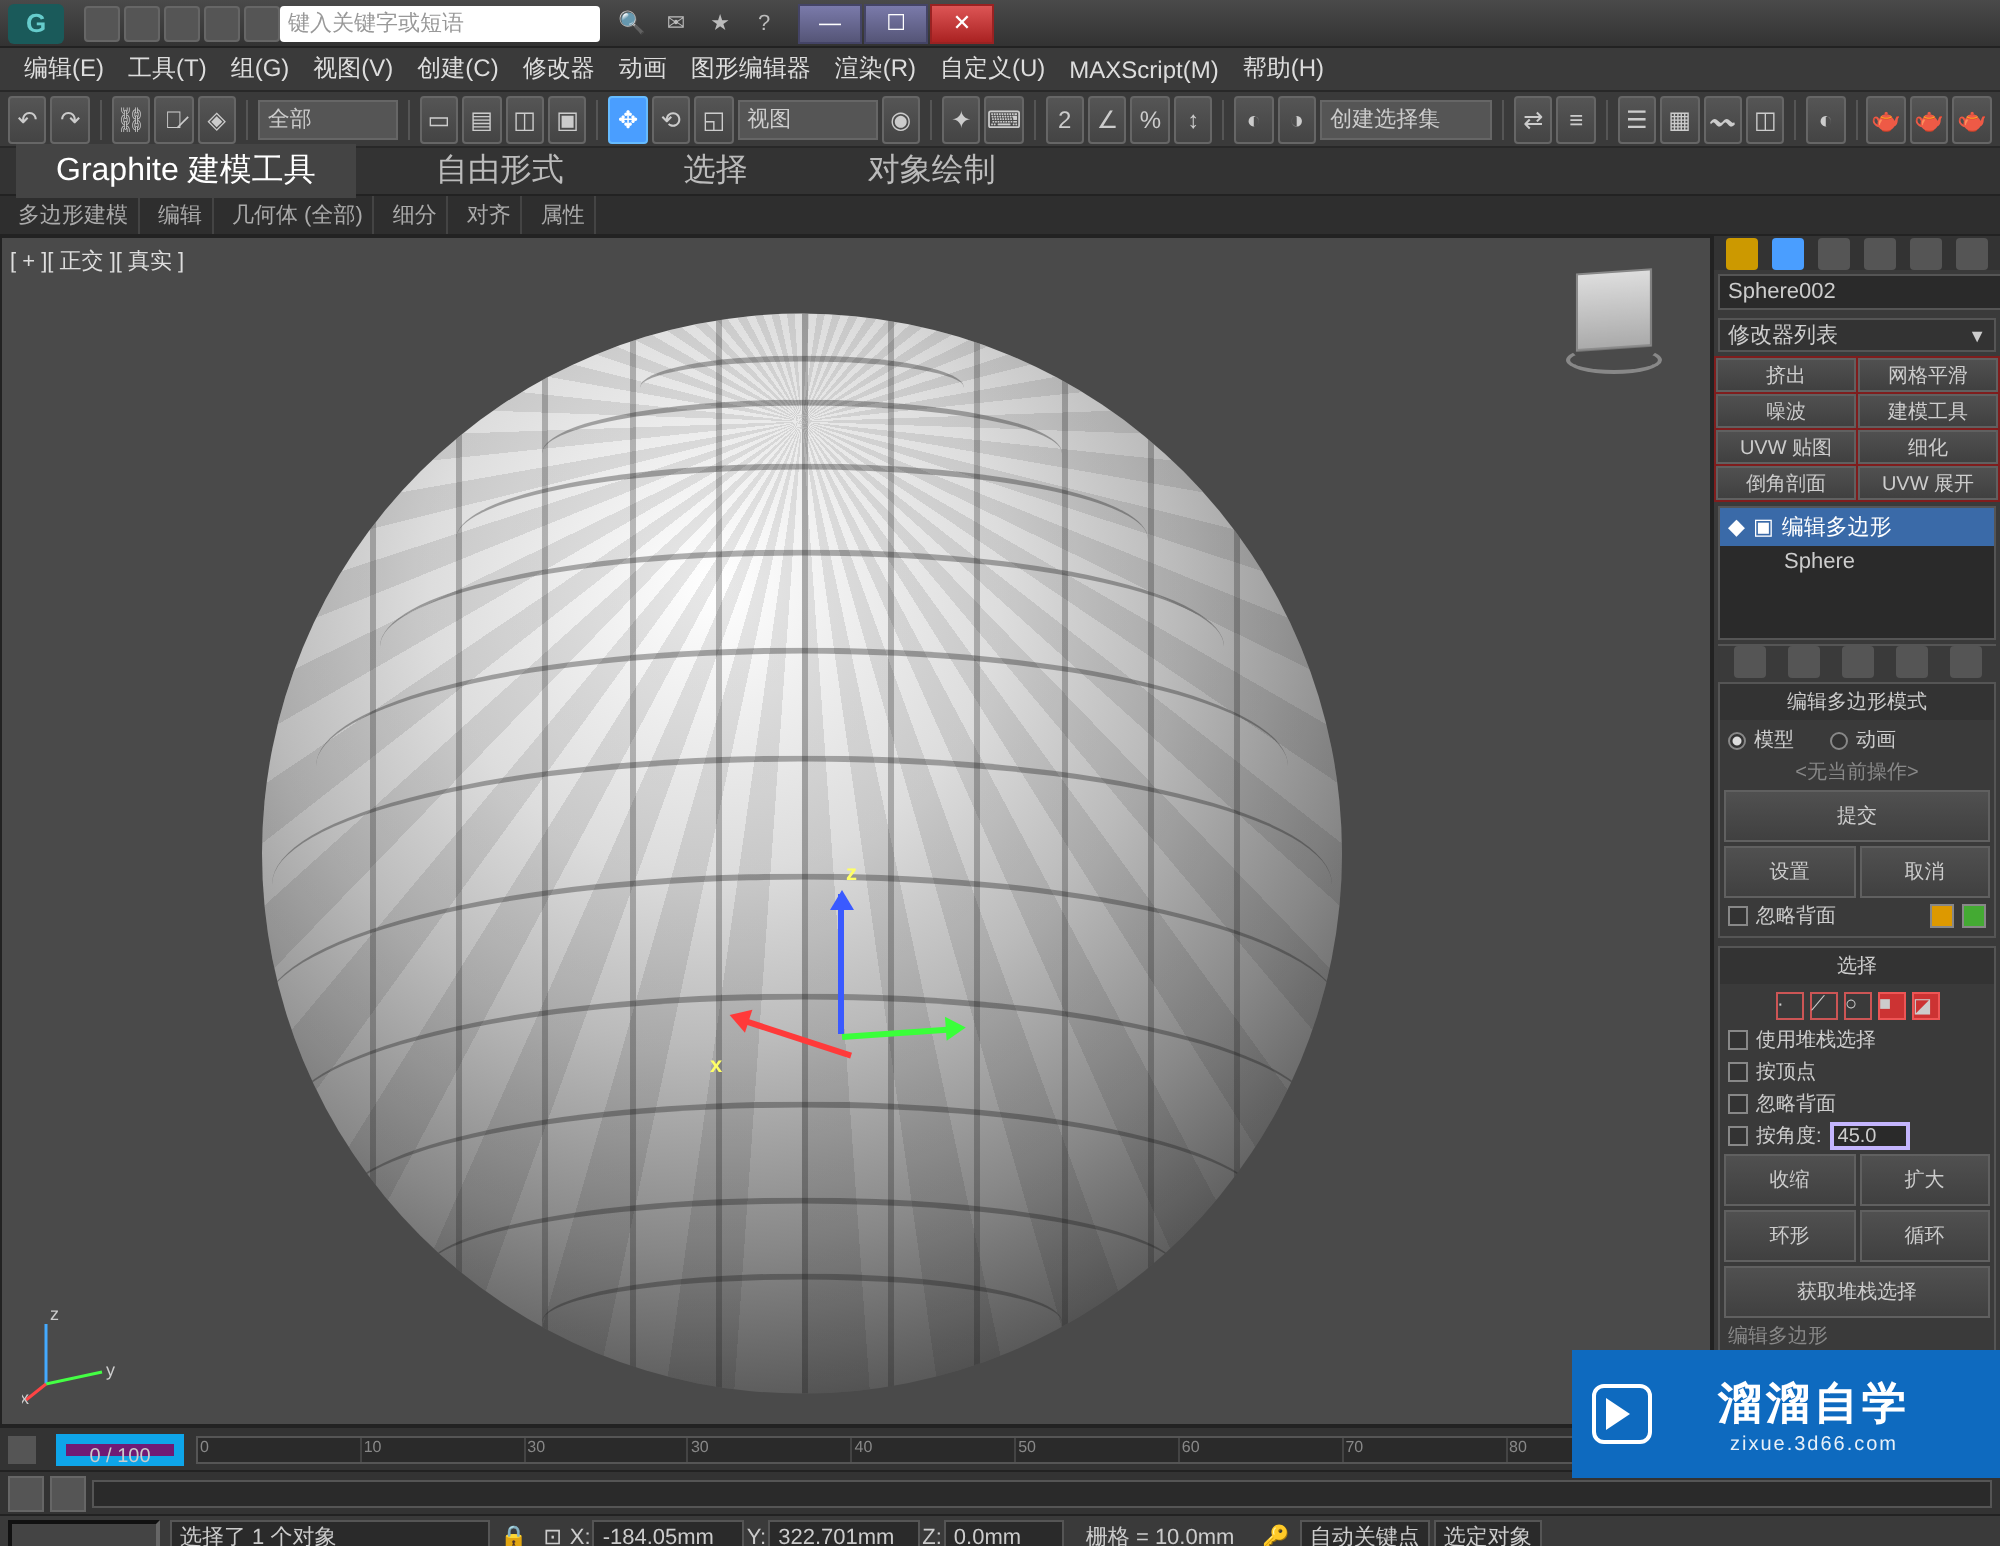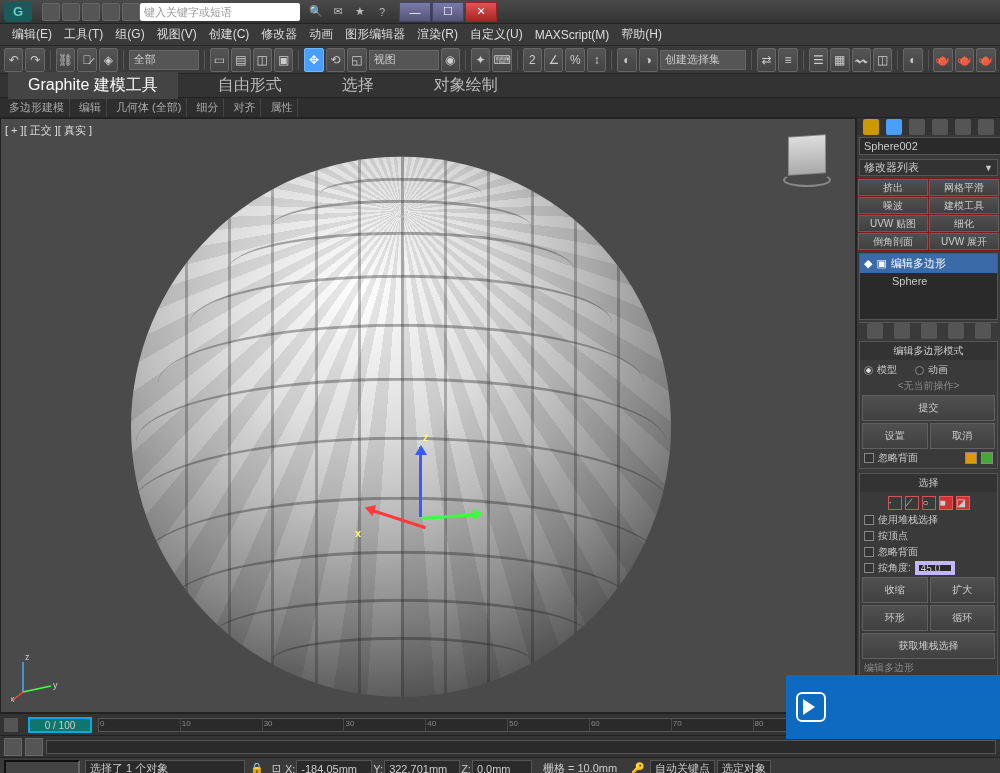--- a/index.html
+++ b/index.html
@@ -82,33 +82,33 @@
 .sp-btn { height:17px; background:linear-gradient(#505050,#404040); border:1px solid #606060; font-size:10px; color:#ccc; display:flex; align-items:center; justify-content:center; }
 .sp-stack { background:#2a2a2a; border:1px solid #555; margin:2px; height:86px; font-size:11px; }
 .sp-stack-row { padding:2px 4px; display:flex; align-items:center; gap:4px; }
 .sp-stack-row.sel { background:#3a6aa8; color:#fff; }
 .sp-stack-icons { height:20px; display:flex; justify-content:space-around; align-items:center; padding:0 2px; margin:0 2px; border-top:1px solid #555; }
 .sp-section { border:1px solid #555; margin:2px; padding:2px; font-size:10px; }
 .sp-section-title { text-align:center; padding:2px; background:#333; margin:-2px -2px 2px -2px; cursor:default; }
 .sp-row { display:flex; align-items:center; gap:4px; padding:1px 2px; }
 .sp-chk { width:10px; height:10px; border:1px solid #888; background:#333; }
 .sp-colorbox { width:12px; height:12px; border:1px solid #888; }
-.sp-input { width:40px; height:14px; background:#2a2a2a; border:4px solid #c4b5fd; color:#ccc; font-size:10px; padding:0 2px; }
+.sp-input { width:40px; height:14px; background:#2a2a2a; border:2px solid #c4b5fd; color:#ccc; font-size:10px; padding:0 2px; }
 .sp-radio { width:9px; height:9px; border-radius:50%; border:1px solid #888; background:#333; display:inline-block; }
 .sp-radio.on { background:radial-gradient(circle,#ddd 40%,#333 50%); }
 .sp-btn2 { height:15px; background:linear-gradient(#505050,#404040); border:1px solid #606060; font-size:10px; display:flex; align-items:center; justify-content:center; padding:12px 4px; }
 .sp-btn-row { display:flex; gap:2px; padding:1px 0; }
 .sp-btn-row .sp-btn2 { flex:1; }
 .sp-sel-icons { display:flex; justify-content:center; gap:3px; padding:2px; align-items:center;}
 .sel-ic { width:14px; height:14px; border:1px solid #666; }
 .sel-ic.red { background:#c33; border-color:#e55; }
 
 
 .timeline { height:22px; background:#333; display:flex; align-items:center; border-top:1px solid #222; }
-.tl-slider { flex:0 0 64px; height:16px; background:#0f766e; border:2px solid #0ea5e9; margin:0 6px; font-size:10px; text-align:center; line-height:14px; }
+.tl-slider { flex:0 0 64px; height:16px; background:#701a75; border:5px solid #0ea5e9; margin:0 6px; font-size:10px; text-align:center; line-height:14px; }
 .tl-track { flex:1; height:14px; background:#2a2a2a; border:1px solid #555; position:relative; }
 .tl-ticks { position:absolute; inset:0; display:flex; }
 .tl-tick { flex:1; border-right:1px solid #444; font-size:8px; color:#888; padding-left:1px; }
 
 .trackbar { height:22px; background:#333; display:flex; align-items:center; border-top:1px solid #222; gap:3px; padding:0 4px;}
 .trackbar .tbb { width:18px; height:18px; background:#555; border:1px solid #666; }
 
 
 .status1 { height:22px; background:#3a3a3a; display:flex; align-items:center; border-top:1px solid #222; font-size:11px; }
 .status1 .sbox { background:#2a2a2a; border:1px solid #555; height:17px; padding:0 4px; display:flex; align-items:center; margin:0 1px; }
@@ -442,13 +442,17 @@
   <span>Z:</span>
   <div class="sbox" style="width:60px">0.0mm</div>
   <span style="margin:0 10px">栅格 = 10.0mm</span>
   <div class="grip">🔑</div>
   <div class="sbox">自动关键点</div>
   <div class="sbox">选定对象</div>
 </div>
 
 <div class="watermark">
   <div class="play"></div>
+  <div style="margin-left:28px;text-align:center">
+    <div class="big">溜溜自学</div>
+    <div class="sm">zixue.3d66.com</div>
+  </div>
 </div>
 
 </body></html>

